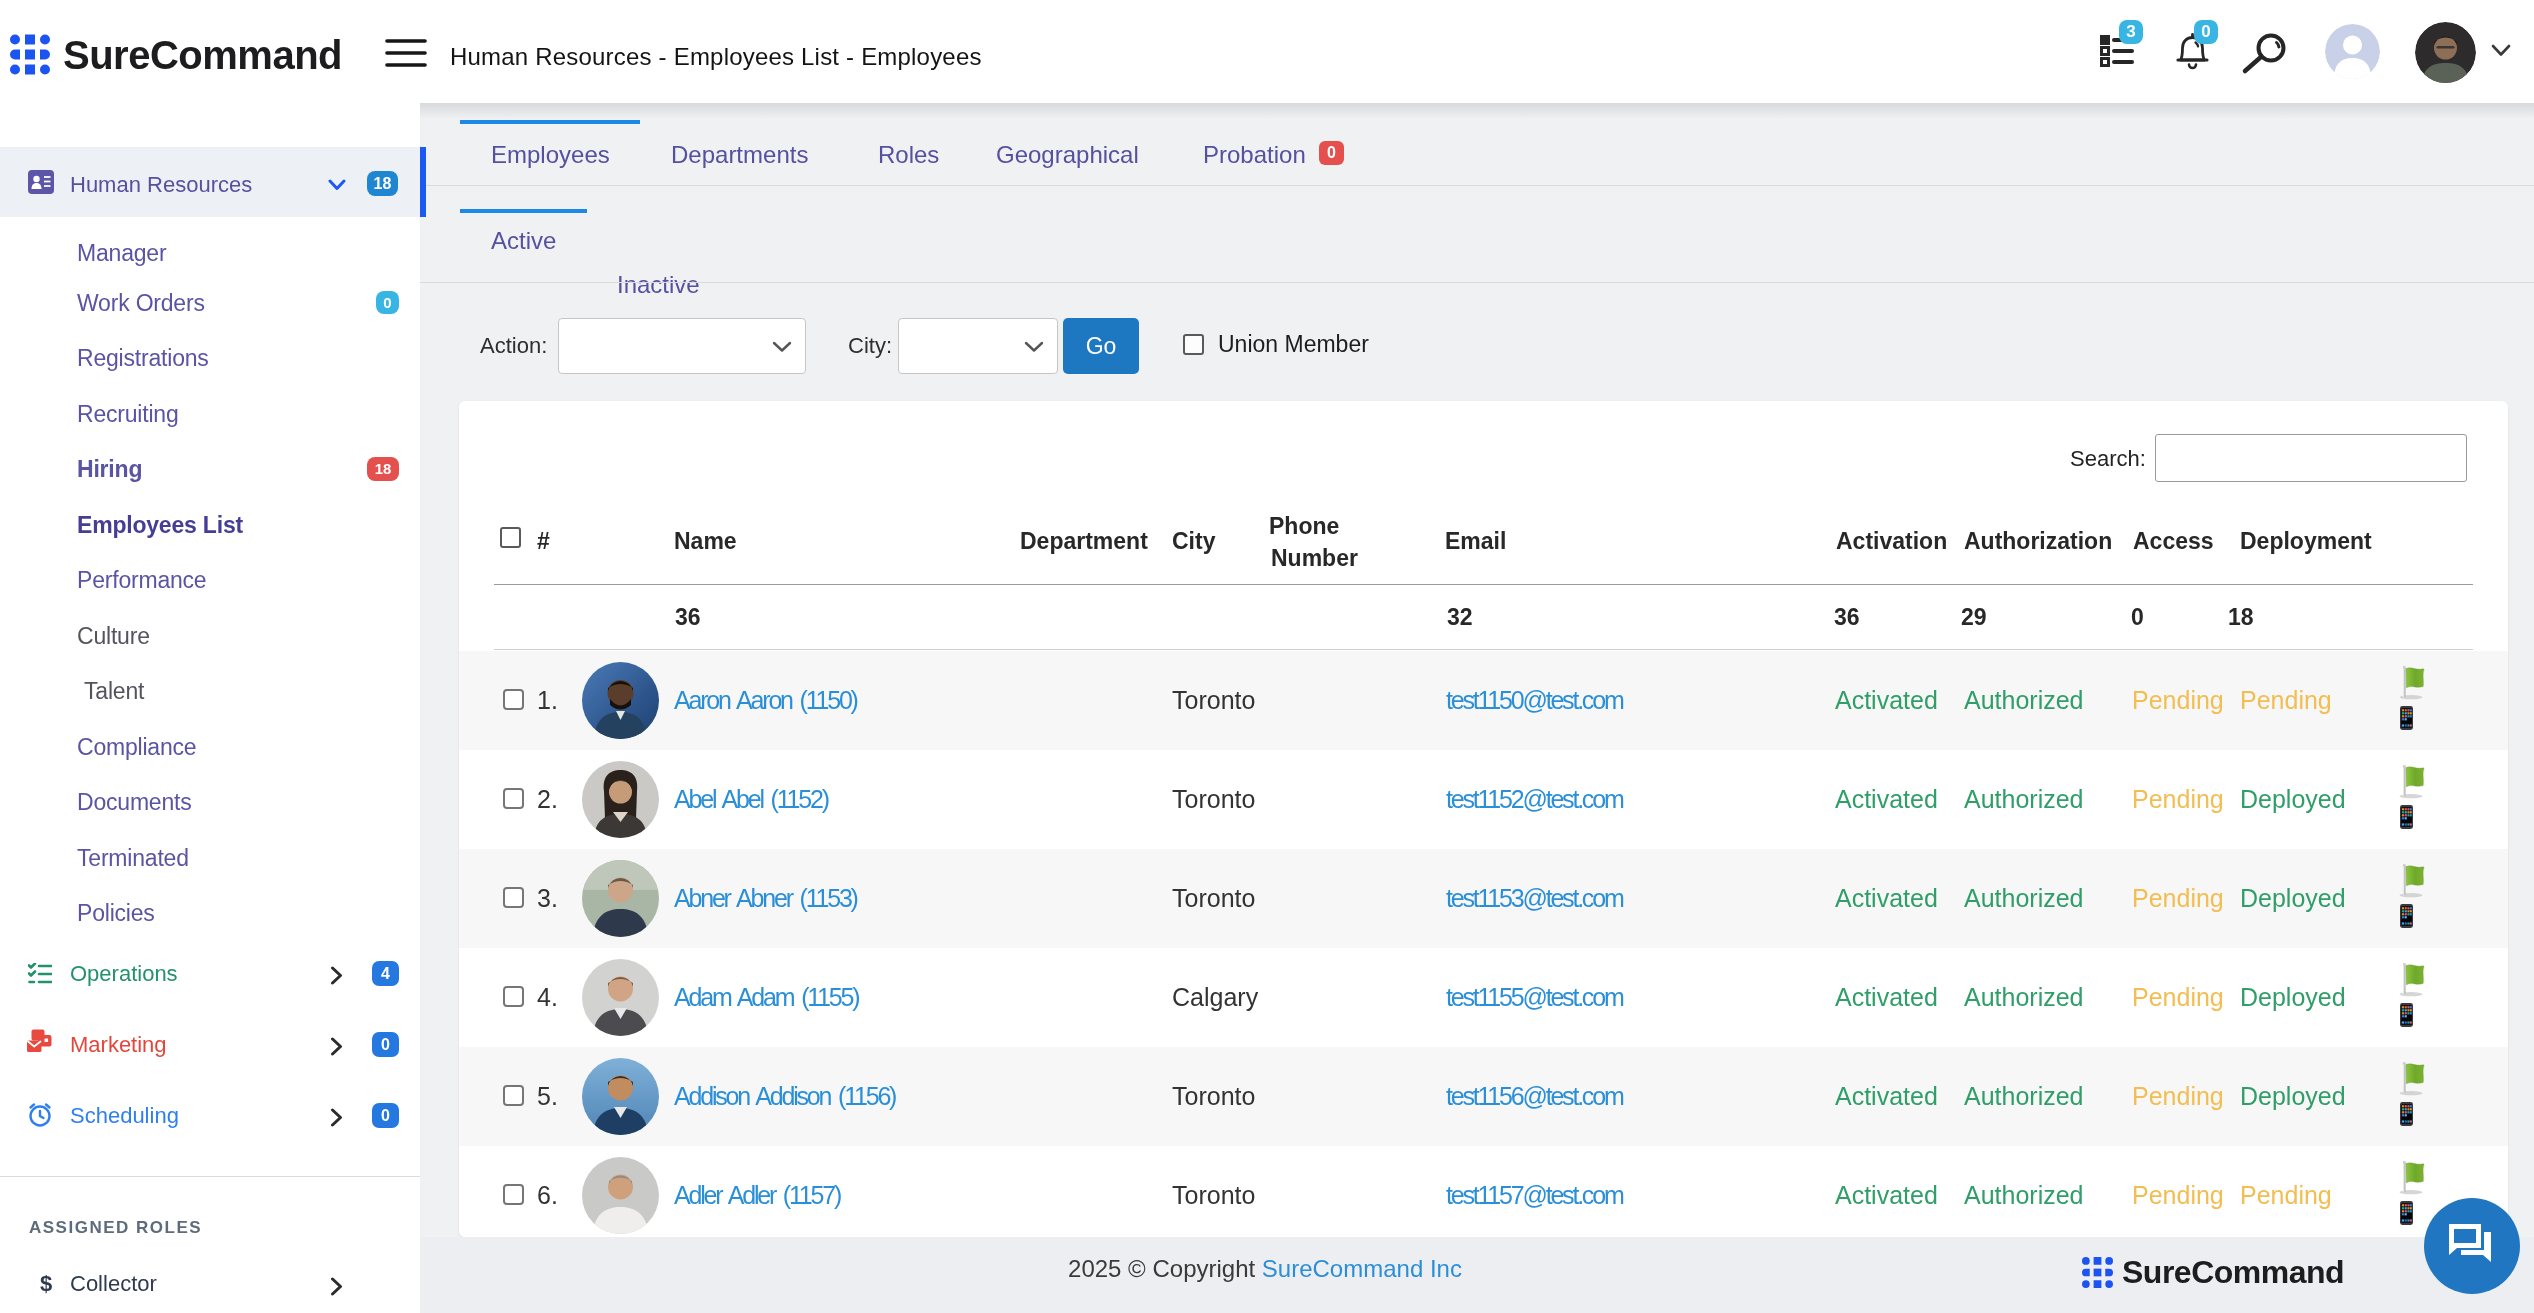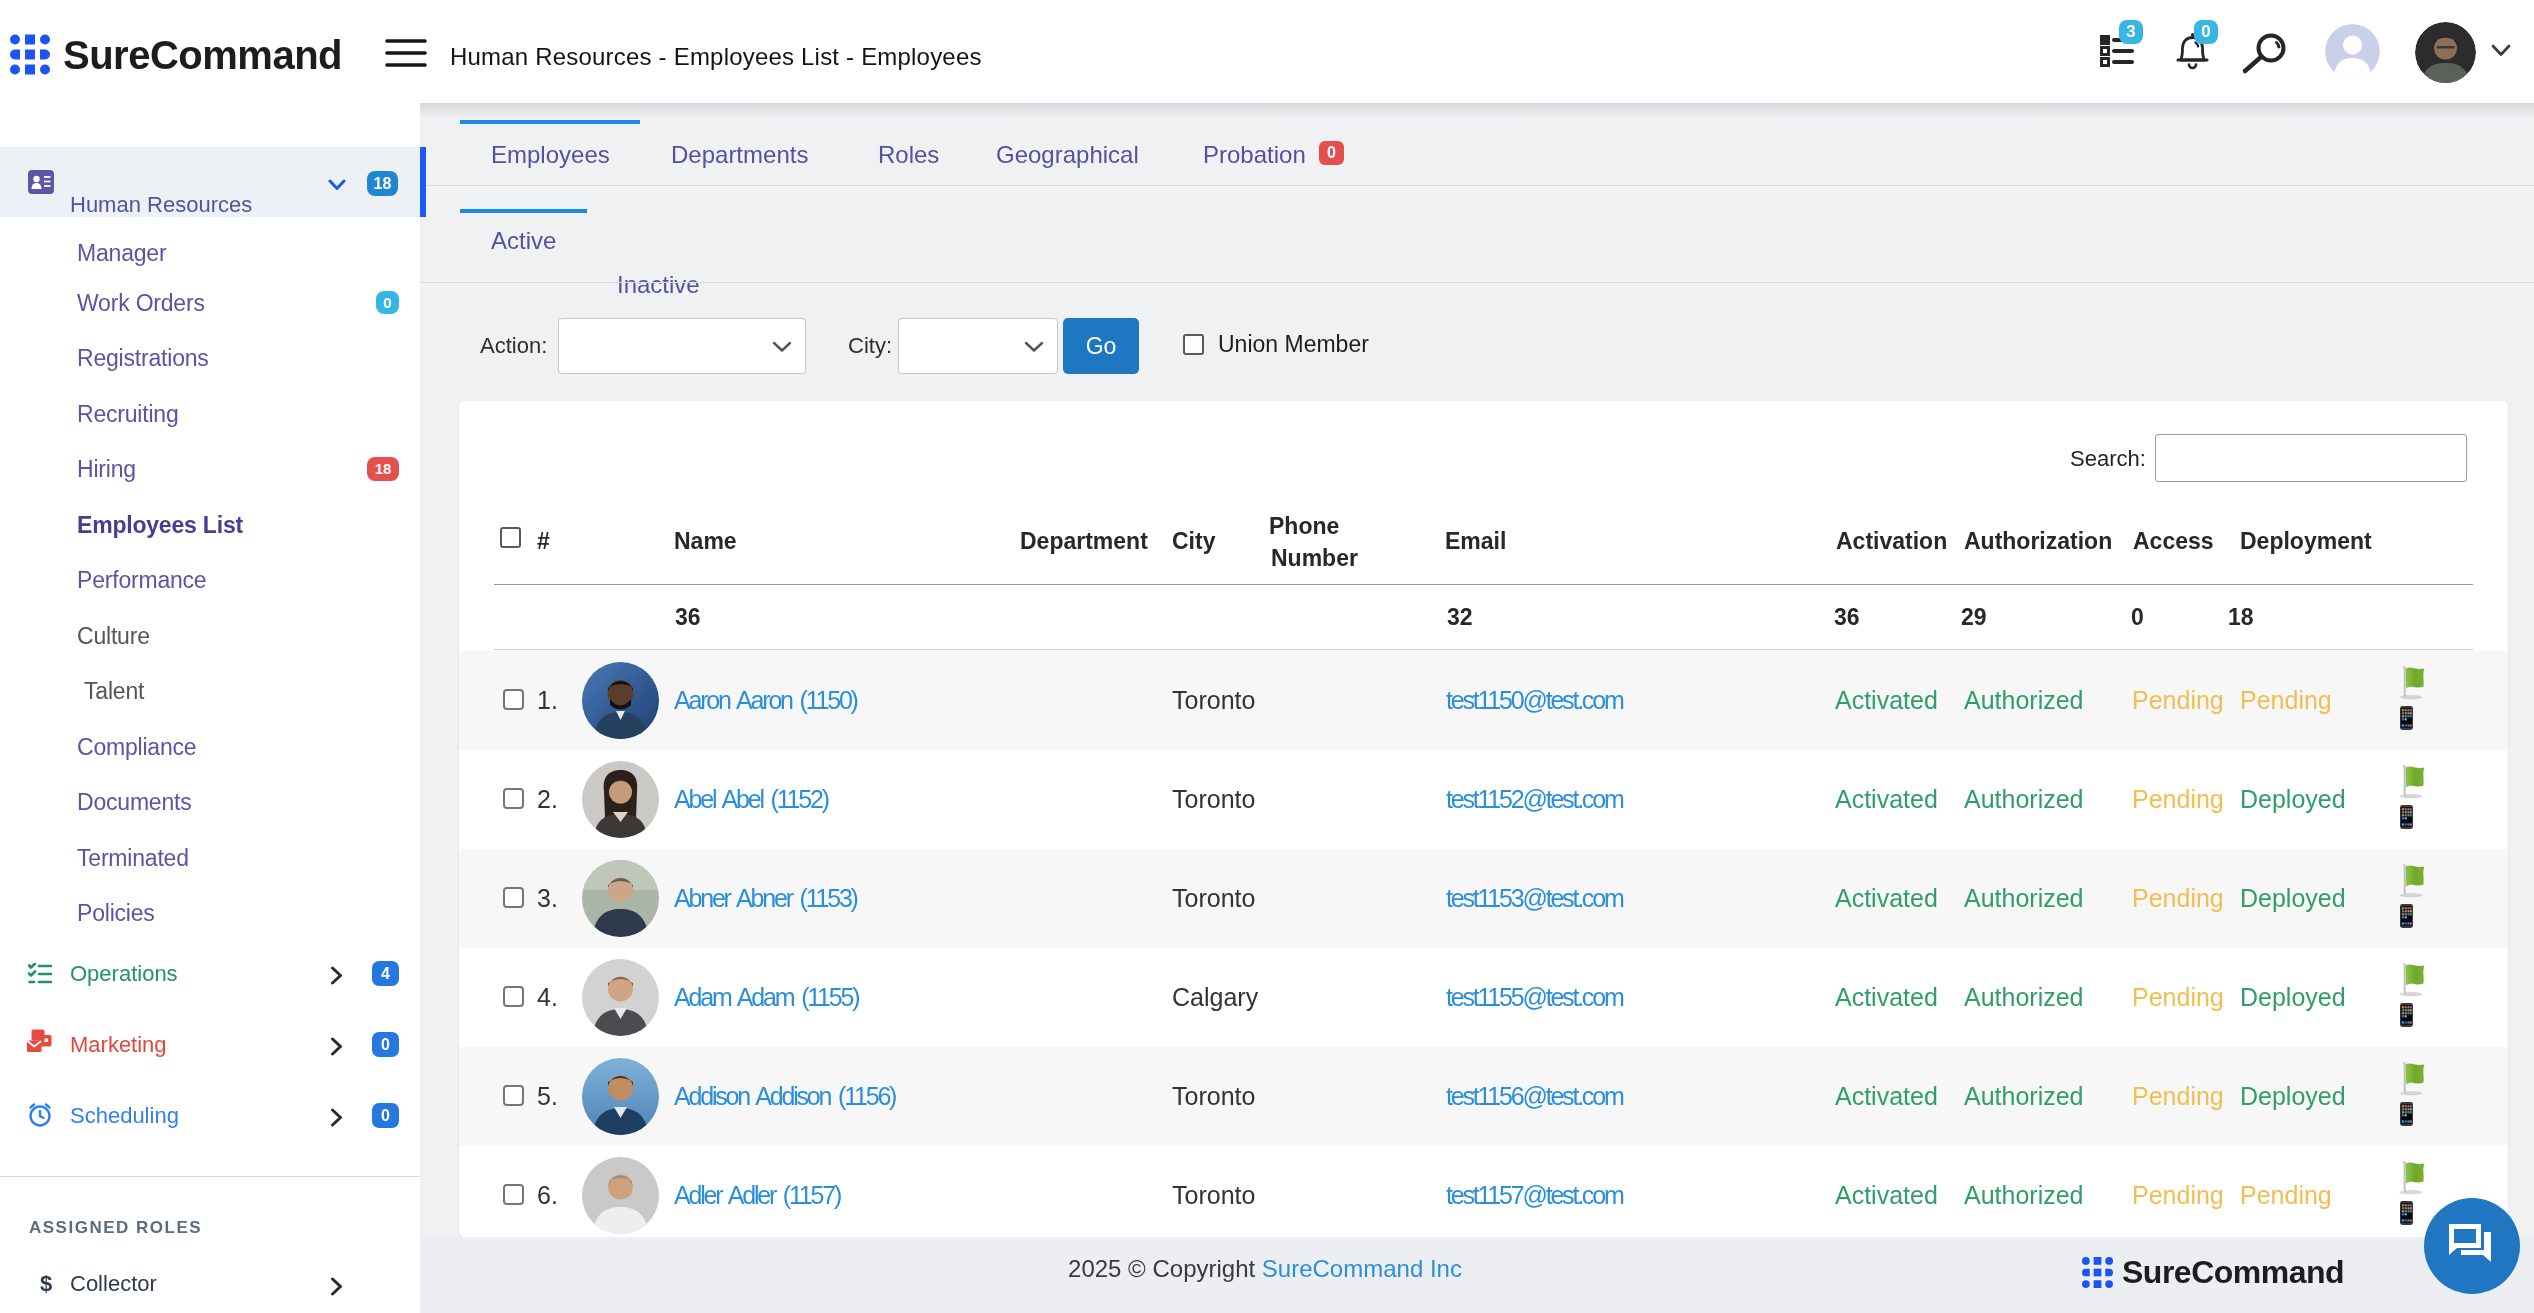--- a/index.html
+++ b/index.html
@@ -138,32 +138,32 @@
   <svg class="abs" style="left:28px; top:67px;" width="26" height="24" viewBox="0 0 26 24">
     <rect x="0" y="0" width="26" height="24" rx="4" fill="#5d55a8"></rect>
     <circle cx="8.5" cy="9" r="3.2" fill="#fff"></circle>
     <path d="M3.5 19 C3.5 14.5 6 13 8.5 13 C11 13 13.5 14.5 13.5 19 Z" fill="#fff"></path>
     <g stroke="#fff" stroke-width="1.8">
         <line x1="16" y1="7" x2="22.5" y2="7"></line>
         <line x1="16" y1="11.5" x2="22.5" y2="11.5"></line>
         <line x1="16" y1="16" x2="22.5" y2="16"></line>
       </g>
   </svg>
-  <div class="abs" style="left:70px; top:69px; font-size:22px; color:#56519f;margin-top:20px;">Human Resources</div>
+  <div class="abs" style="left:70px; top:69px; font-size:22px; color:#56519f;">Human Resources</div>
   <svg class="abs" style="left:328px; top:76px;" width="18" height="12" viewBox="0 0 18 12">
     <path d="M2 2 L9 9.5 L16 2" fill="none" stroke="#1b59f3" stroke-width="3" stroke-linecap="round" stroke-linejoin="round"></path>
   </svg>
   <div class="badge" style="left:367px; top:68px; width:31px; height:25px; background:#1f86d1; font-size:16px; line-height:25px;">18</div>
 
   <div class="sideitem" style="top:131px;margin-top:6px;">Manager</div>
   <div class="sideitem" style="top:187px;">Work Orders</div>
   <div class="badge" style="left:376px; top:188px; width:23px; height:23px; background:#38b5e2; font-size:15px; line-height:23px;">0</div>
   <div class="sideitem" style="top:242px;">Registrations</div>
   <div class="sideitem" style="top:298px;">Recruiting</div>
-  <div class="sideitem" style="top:353px;">Hiring</div>
+  <div class="sideitem" style="top:353px;font-weight:bold;">Hiring</div>
   <div class="badge" style="left:367px; top:354px; width:32px; height:24px; background:#e4504e; font-size:15px; line-height:24px;">18</div>
   <div class="sideitem" style="top:409px; font-weight:700; color:#453e94;">Employees List</div>
   <div class="sideitem" style="top:464px;">Performance</div>
   <div class="sideitem" style="top:520px; color:#55545e;">Culture</div>
   <div class="sideitem" style="top:575px; color:#55545e;margin-left:7px;">Talent</div>
   <div class="sideitem" style="top:631px;">Compliance</div>
   <div class="sideitem" style="top:686px;">Documents</div>
   <div class="sideitem" style="top:742px;">Terminated</div>
   <div class="sideitem" style="top:797px;">Policies</div>
 

